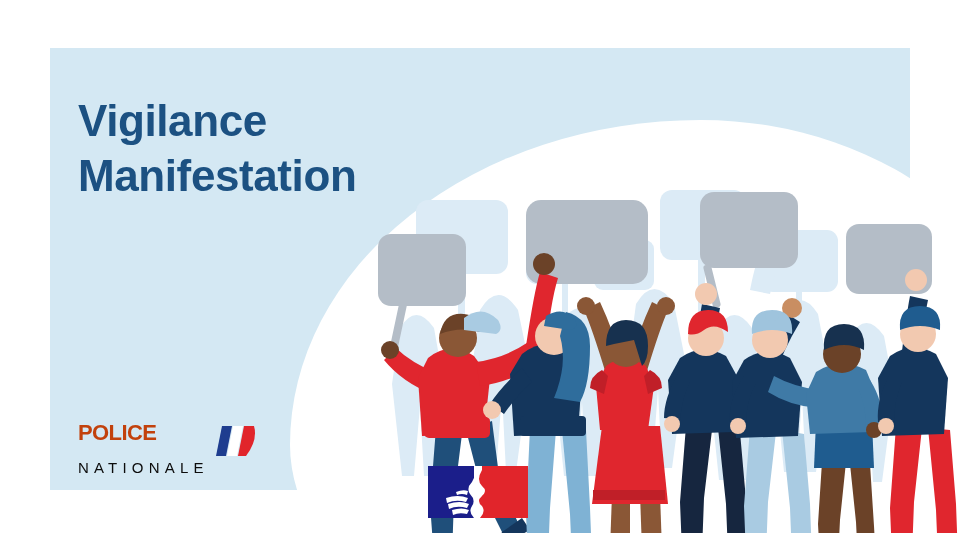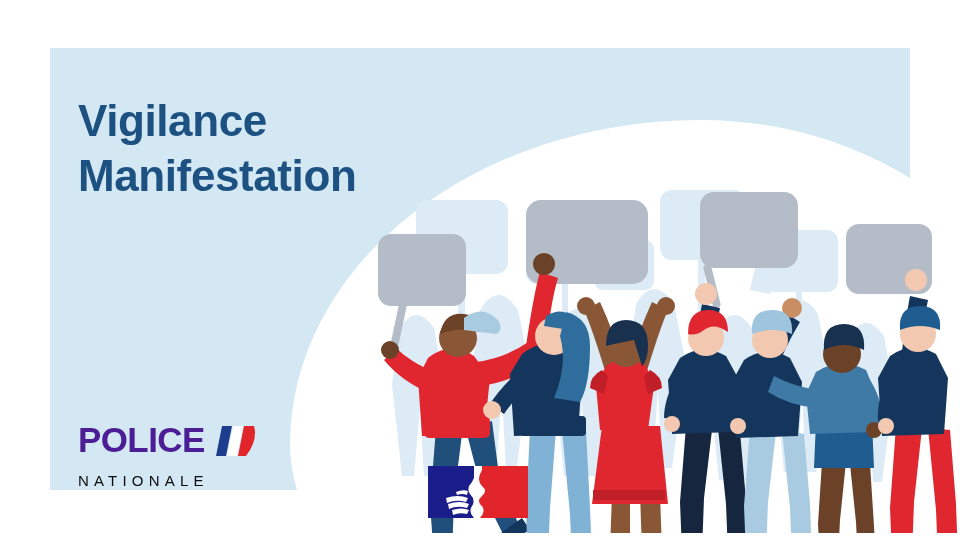--- a/index.html
+++ b/index.html
@@ -54,23 +54,23 @@
   
   .logo{
     position:absolute;
     left:78px;top:422px;
     z-index:40;
     display:flex;
     align-items:flex-start;
   }
   .logo-text{line-height:1;}
   .logo-police{
-    font-size:35px;
+    font-size:22px;
     font-weight:bold;
-    color:#4c1d95;
+    color:#c2410c;
     letter-spacing:-0.6px;
     font-family:"Liberation Sans", sans-serif;
   }
   .logo-nationale{
     font-size:15px;
     font-weight:normal;
     color:#0c0c0c;
     letter-spacing:5.2px;
     margin-top:16px;
   }

